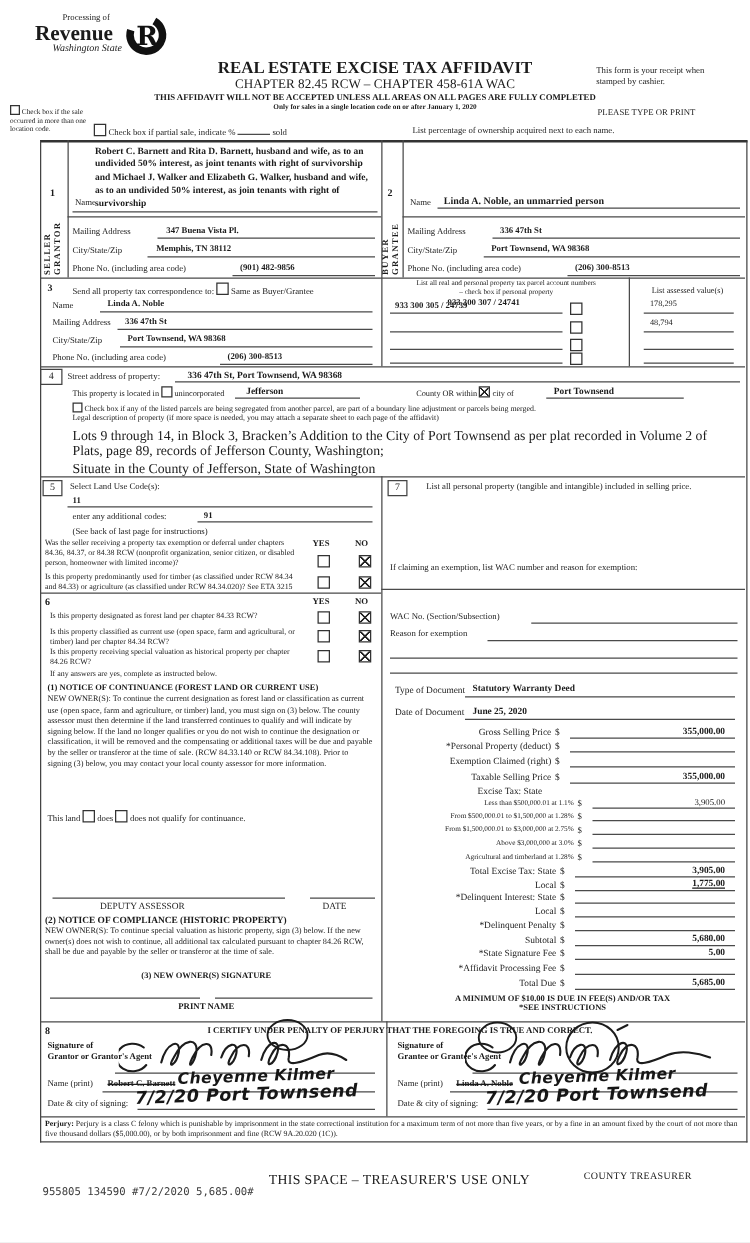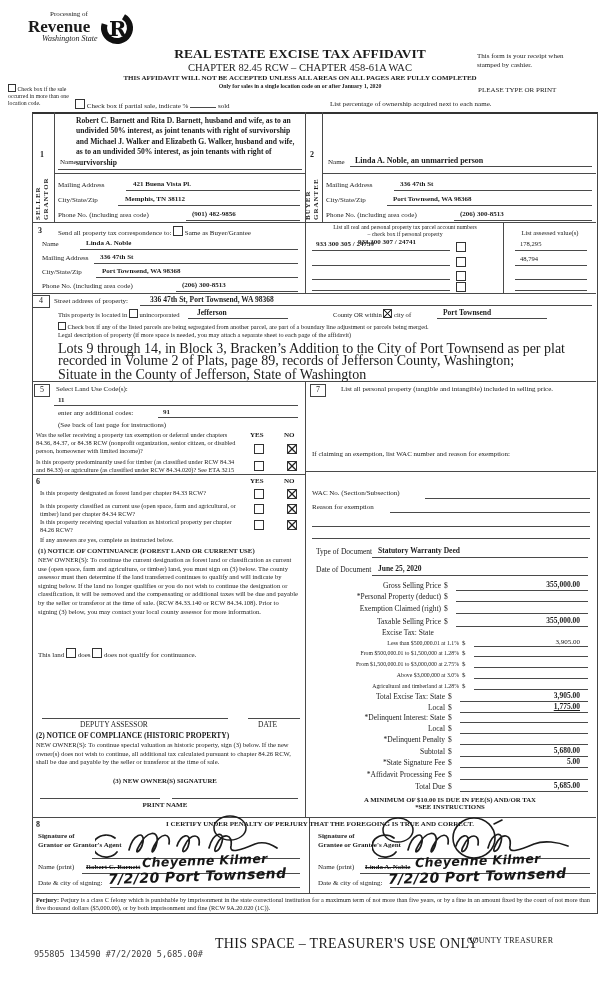--- a/index.html
+++ b/index.html
@@ -11,21 +11,21 @@
   .c{text-align:center;}
   .u{border-bottom:1px solid #4a4a4a;}
   .hline{position:absolute;height:1px;background:#4a4a4a;}
   .vline{position:absolute;width:1px;background:#4a4a4a;}
   .f55{font-size:5.8px;line-height:7px;}
   .f6{font-size:6.3px;line-height:8.2px;}
   .f65{font-size:6.6px;line-height:8.6px;}
   .f7{font-size:7px;line-height:9px;}
   .f75{font-size:7.5px;line-height:9.5px;}
   .f8{font-size:8px;line-height:10px;}
-  .f9{font-size:14px;line-height:12px;}
+  .f9{font-size:11px;line-height:12px;}
   .f10{font-size:10.5px;line-height:13px;}
   .f13{font-size:13.5px;line-height:16px;}
   .cb{display:inline-block;width:8px;height:8px;border:1px solid #333;vertical-align:-1px;background:#fff;}
   .cb.x{background:
     linear-gradient(45deg, transparent 42%, #222 46%, #222 54%, transparent 58%),
     linear-gradient(-45deg, transparent 42%, #222 46%, #222 54%, transparent 58%);}
   .vlab{writing-mode:vertical-rl;transform:rotate(180deg);font-size:7px;font-weight:bold;letter-spacing:1px;}
   .mr{position:absolute;display:flex;align-items:flex-end;gap:3px;}
   .mr .lbl{flex:1;text-align:right;}
   .mr .dol{width:9px;text-align:left;}
@@ -94,21 +94,21 @@
   <div class="abs f8 b" style="left:40px;top:150px;">1</div>
   <div class="abs" style="left:34px;top:160px;height:60px;display:flex;gap:0px;">
     <span class="vlab">SELLER</span>
     <span class="vlab">GRANTOR</span>
   </div>
   <div class="abs f7" style="left:60px;top:158px;">Name</div>
   <div class="abs b" style="left:76px;top:116px;width:226px;font-size:7.6px;line-height:10.4px;">Robert C. Barnett and Rita D. Barnett, husband and wife, as to an undivided 50% interest, as joint tenants with right of survivorship and Michael J. Walker and Elizabeth G. Walker, husband and wife, as to an undivided 50% interest, as join tenants with right of survivorship</div>
   <div class="hline" style="left:58px;top:169px;width:244px;"></div>
   <div class="hline" style="left:54px;top:173px;width:251px;"></div>
   <div class="abs f7" style="left:58px;top:181px;">Mailing Address</div>
-  <div class="abs f7 b" style="left:133px;top:180px;">421 Buena Vista Pl.</div>
+  <div class="abs f7 b" style="left:133px;top:180px;">347 Buena Vista Pl.</div>
   <div class="hline" style="left:126px;top:190px;width:174px;"></div>
   <div class="abs f7" style="left:58px;top:196px;">City/State/Zip</div>
   <div class="abs f7 b" style="left:125px;top:195px;">Memphis, TN 38112</div>
   <div class="hline" style="left:118px;top:205px;width:182px;"></div>
   <div class="abs f7" style="left:58px;top:211px;">Phone No. (including area code)</div>
   <div class="abs f7 b" style="left:192px;top:210px;">(901) 482-9856</div>
   <div class="hline" style="left:186px;top:220px;width:114px;"></div>
 
   <div class="abs f8 b" style="left:310px;top:150px;">2</div>
   <div class="abs" style="left:304px;top:160px;height:60px;display:flex;">

